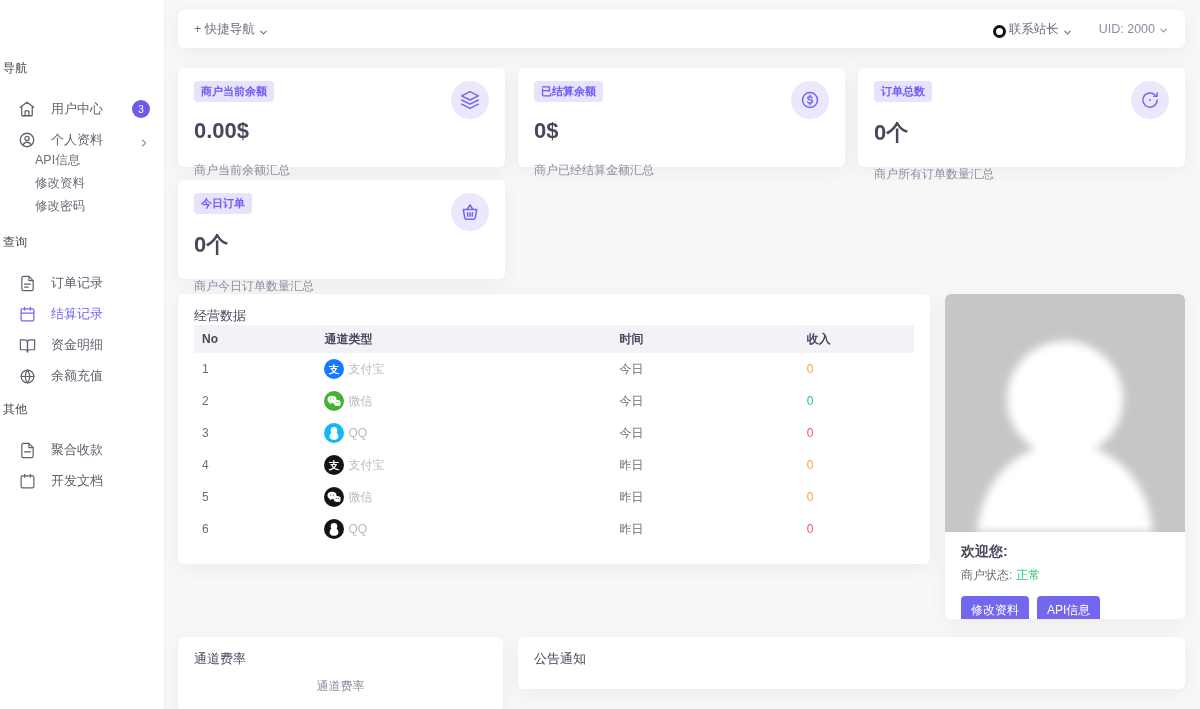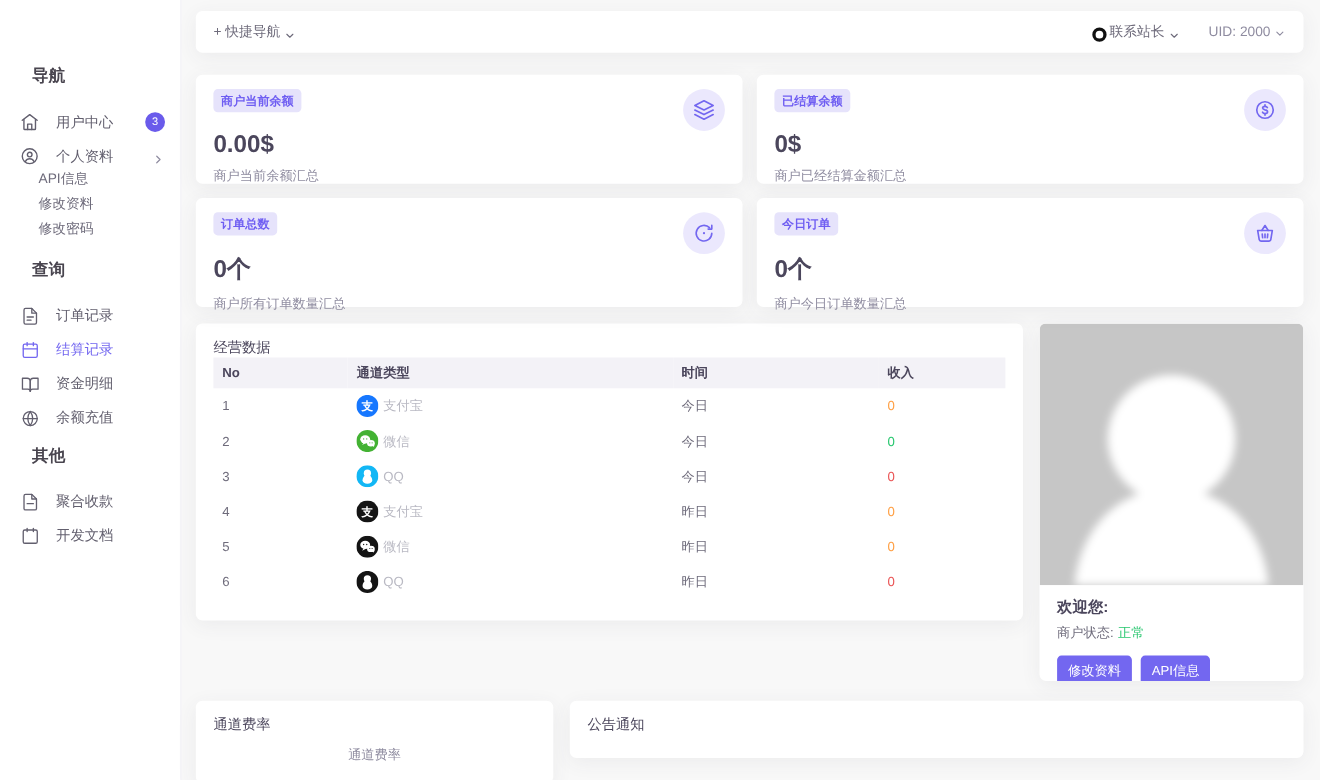--- a/index.html
+++ b/index.html
@@ -2,21 +2,21 @@
 <html><head>
 <meta charset="utf-8">
 <style>
   * { margin:0; padding:0; box-sizing:border-box; }
   html,body { width:1200px; height:709px; overflow:hidden; }
   body { font-family:"Liberation Sans","DejaVu Sans",sans-serif; background:#f8f8f8; color:#5e5873; }
   .app { display:flex; width:1200px; height:709px; }
 
   
   .sidebar { width:165px; min-width:165px; height:100%; background:#fff; border-right:1px solid #efeef3; padding-top:60px; }
-  .sec-label { font-size:15px; font-weight:bold; color:#49454f; padding-left:29px; margin:16px 0 10px; letter-spacing:.3px; }
+  .sec-label { font-size:12px; font-weight:normal; color:#49454f; padding-left:3px; margin:16px 0 10px; letter-spacing:.3px; }
   .sec-label:first-child { margin-top:0; }
   .side-item { display:flex; align-items:flex-end; height:31px; padding:0 14px 0 18px; font-size:13px; color:#625f6e; cursor:pointer; }
   .side-item .ic { width:18px; height:18px; display:flex; align-items:center; justify-content:center; color:#625f6e; }
   .side-item .lbl { margin-left:15px; }
   .side-item.active, .side-item.active .ic { color:#7367f0; }
   .side-item .right { margin-left:auto; }
   .num-badge { min-width:18px; height:18px; border-radius:9px; background:#6a5beb; color:#fff; font-size:10px; display:flex; align-items:center; justify-content:center; padding:0 4px; }
   .chev { color:#8f8ca0; display:flex; }
   .sub-item { height:23px; display:flex; align-items:center; padding-left:35px; font-size:12.5px; color:#6e6b7b; cursor:pointer; }
 
@@ -25,25 +25,25 @@
   .card { background:#fff; border-radius:6px; box-shadow:0 4px 18px rgba(75,70,92,.07); }
 
   .topbar { height:38px; display:flex; align-items:center; padding:0 16px; font-size:12.5px; color:#6e6b7b; }
   .topbar .grow { flex:1; }
   .tb-group { display:flex; align-items:flex-end; gap:3px; cursor:pointer; }
   .tb-group + .tb-group { margin-left:26px; }
   .ring { width:13px; height:13px; border:3px solid #111; border-radius:50%; }
   .uid { color:#8f8ca0; }
 
   
-  .stats { display:grid; grid-template-columns:repeat(2,1fr); gap:13px; margin-top:20px; }
+  .stats { display:grid; grid-template-columns:repeat(3,1fr); gap:13px; margin-top:20px; }
   .stat-card { height:99px; padding:13px 16px; position:relative; }
   .pill { display:inline-block; font-size:11px; font-weight:bold; color:#6f5ef2; background:#e6e3fb; border-radius:4px; padding:3px 7px; }
   .stat-val { font-size:22px; font-weight:bold; color:#4b465c; margin-top:16px; }
-  .stat-desc { font-size:12px; color:#8f8ca0; margin-top:8px; }
+  .stat-desc { font-size:12px; color:#8f8ca0; margin-top:18px; }
   .stat-ic { position:absolute; top:13px; right:16px; width:38px; height:38px; border-radius:50%; background:#ebe8fd; color:#7367f0; display:flex; align-items:center; justify-content:center; }
 
   
   .middle { display:flex; gap:15px; margin-top:15px; align-items:flex-start;justify-content:center; }
   .table-card { flex:1; height:270px; padding:13px 16px; }
   .table-title { font-size:13px; font-weight:500; color:#4b465c; }
   table { width:100%; border-collapse:collapse; table-layout:fixed; }
   thead th { background:#f3f2f7; font-size:12px; font-weight:bold; color:#4b465c; text-align:left; height:28px; padding:0 8px; }
   th.c1{width:17%;} th.c2{width:41%;font-family:Liberation Mono, monospace;} th.c3{width:26%;} th.c4{width:16%;}
   tbody td { height:32px; font-size:12px; color:#6e6b7b; padding:0 8px; }

